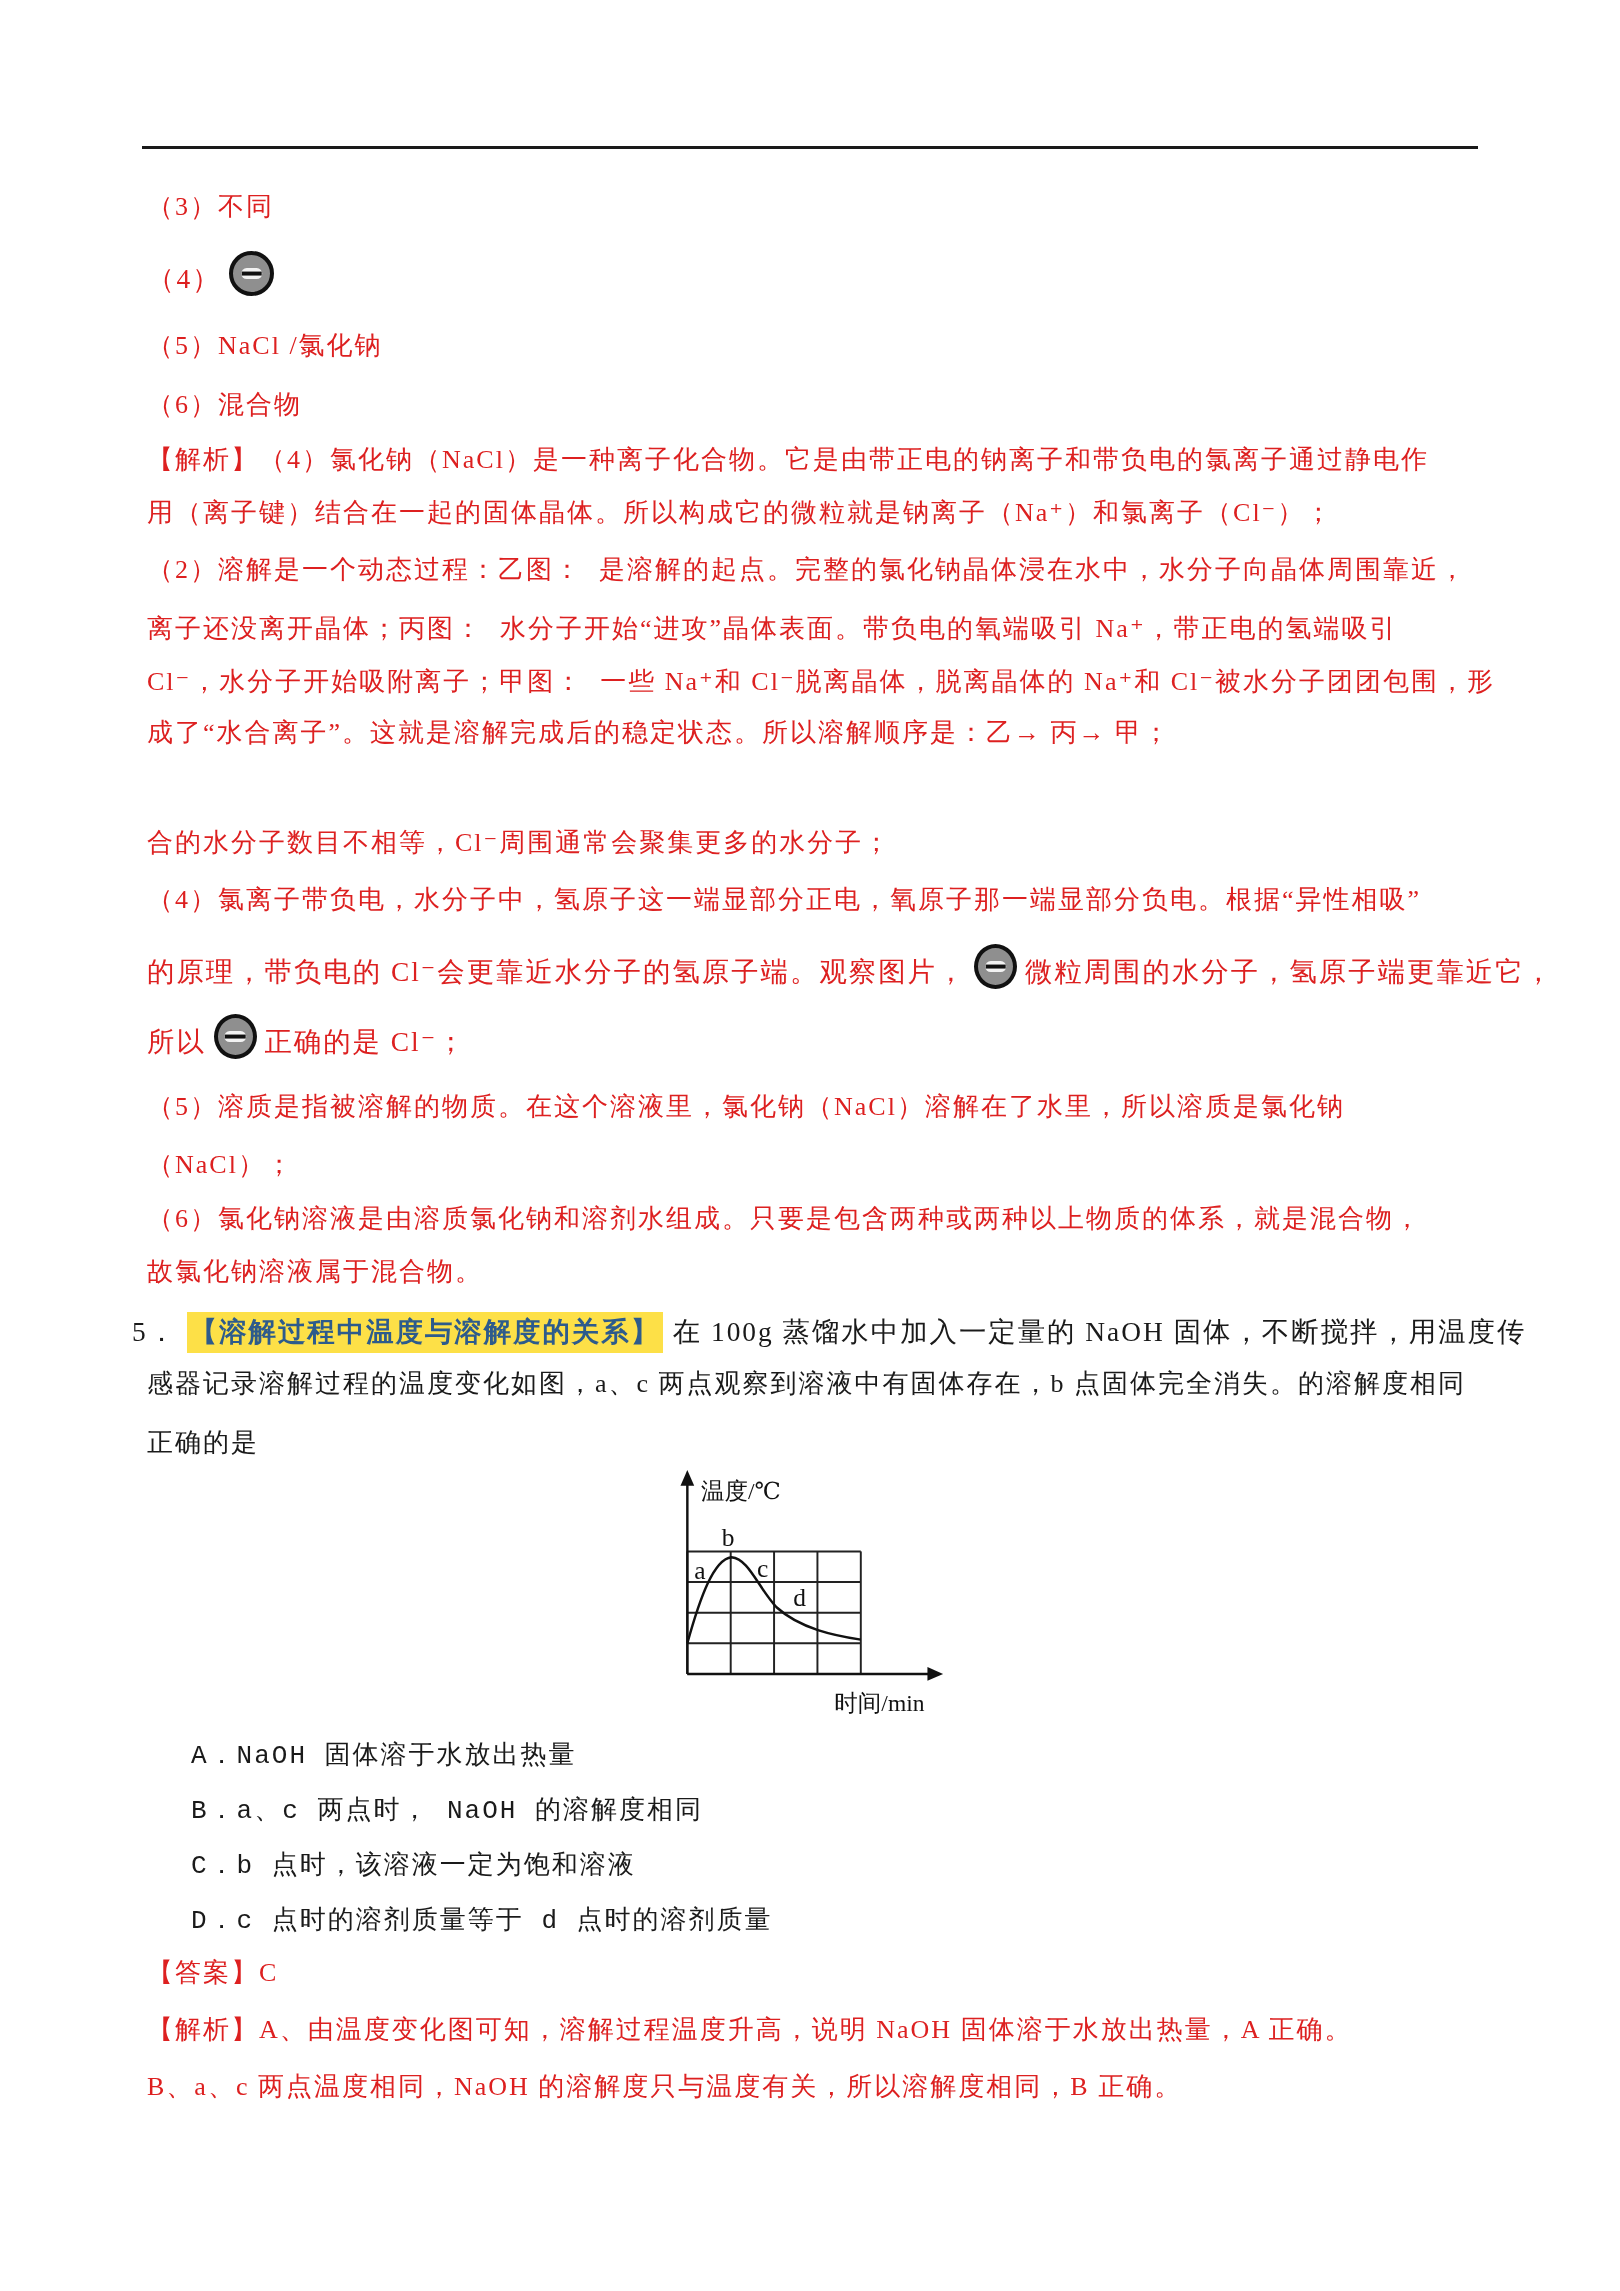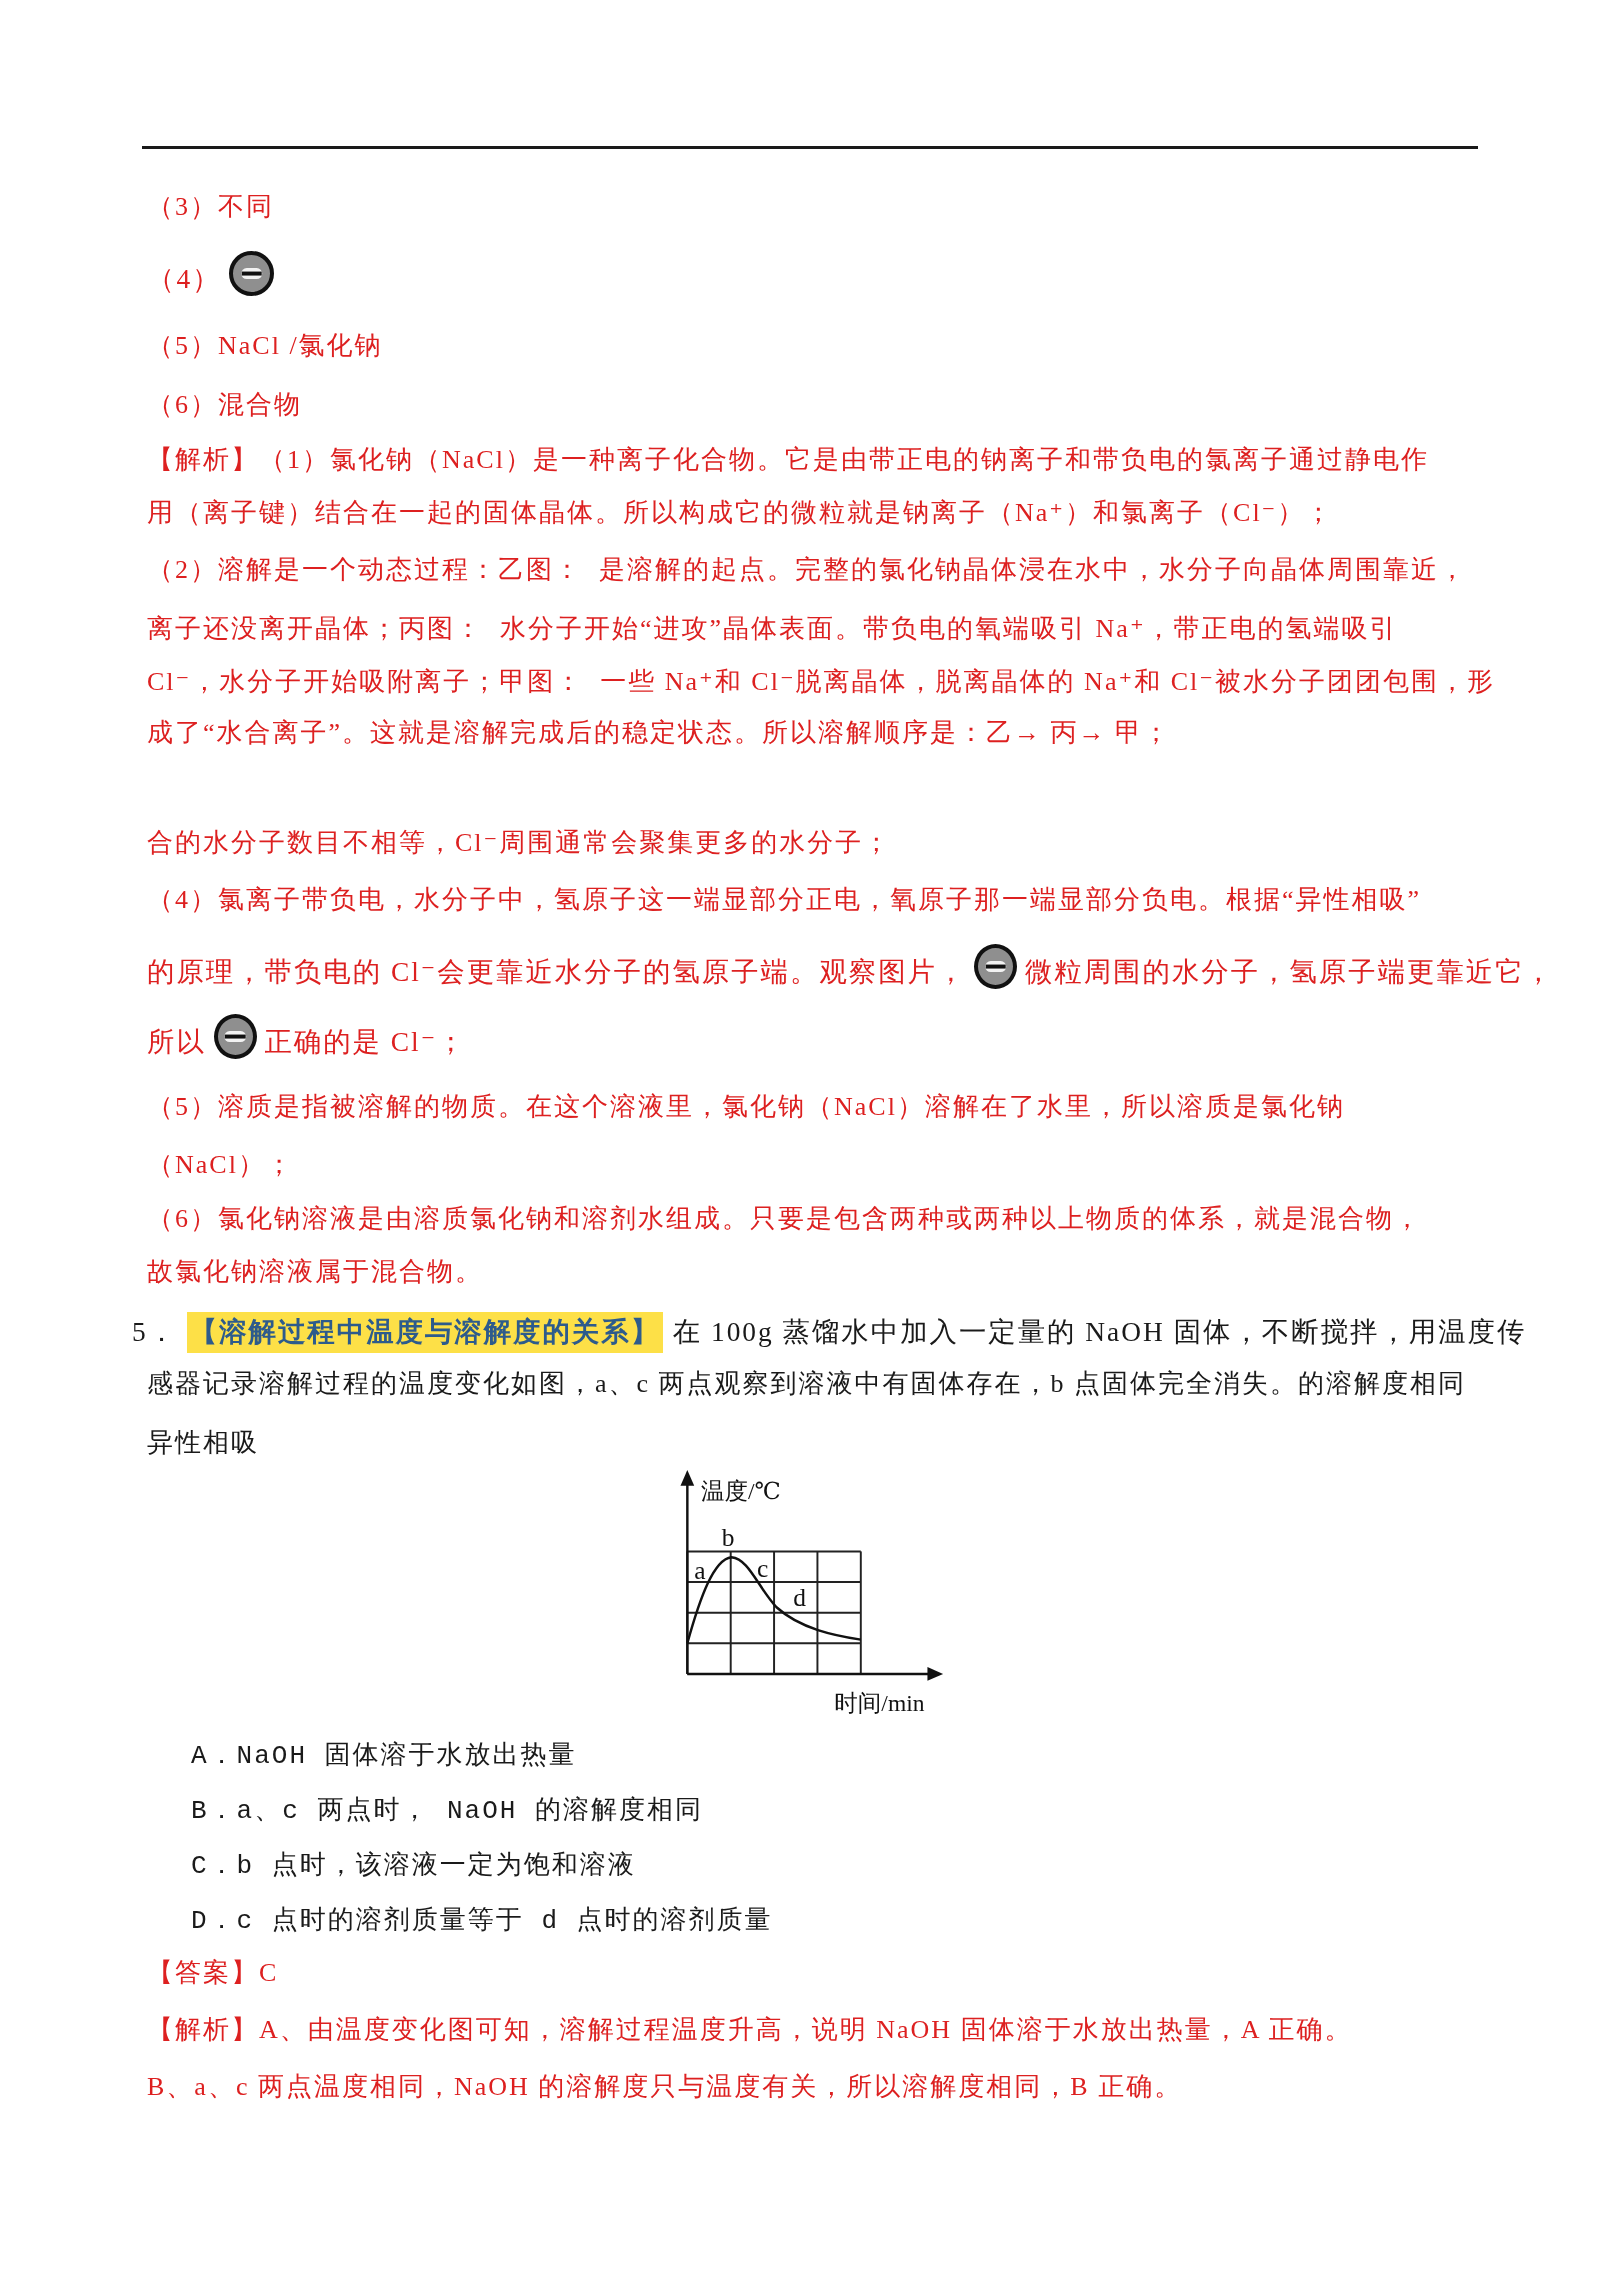--- a/index.html
+++ b/index.html
@@ -74,21 +74,21 @@
   <div class="ln red" style="top:190px">（3）不同</div>
 
   <div class="row" style="top:251px">
     <span class="red">（4）</span>
     <span class="charge-icon big"></span>
   </div>
 
   <div class="ln red" style="top:329px">（5）NaCl /氯化钠</div>
   <div class="ln red" style="top:388px">（6）混合物</div>
 
-  <div class="ln red" style="top:443px">【解析】（1）氯化钠（NaCl）是一种离子化合物。它是由带正电的钠离子和带负电的氯离子通过静电作</div>
+  <div class="ln red" style="top:443px">【解析】（4）氯化钠（NaCl）是一种离子化合物。它是由带正电的钠离子和带负电的氯离子通过静电作</div>
   <div class="ln red" style="top:496px">用（离子键）结合在一起的固体晶体。所以构成它的微粒就是钠离子（Na⁺）和氯离子（Cl⁻）；</div>
 
   <div class="ln red" style="top:553px">（2）溶解是一个动态过程：乙图：  是溶解的起点。完整的氯化钠晶体浸在水中，水分子向晶体周围靠近，</div>
   <div class="ln red" style="top:612px">离子还没离开晶体；丙图：  水分子开始“进攻”晶体表面。带负电的氧端吸引 Na⁺，带正电的氢端吸引</div>
   <div class="ln red" style="top:665px">Cl⁻，水分子开始吸附离子；甲图：  一些 Na⁺和 Cl⁻脱离晶体，脱离晶体的 Na⁺和 Cl⁻被水分子团团包围，形</div>
   <div class="ln red" style="top:716px">成了“水合离子”。这就是溶解完成后的稳定状态。所以溶解顺序是：乙→ 丙→ 甲；</div>
 
   <div class="ln red" style="top:826px">合的水分子数目不相等，Cl⁻周围通常会聚集更多的水分子；</div>
 
   <div class="ln red" style="top:883px">（4）氯离子带负电，水分子中，氢原子这一端显部分正电，氧原子那一端显部分负电。根据“异性相吸”</div>
@@ -110,21 +110,21 @@
 
   <div class="ln red" style="top:1202px">（6）氯化钠溶液是由溶质氯化钠和溶剂水组成。只要是包含两种或两种以上物质的体系，就是混合物，</div>
   <div class="ln red" style="top:1255px">故氯化钠溶液属于混合物。</div>
 
   <div class="qrow" style="top:1312px">
     <span class="blk">5．</span>
     <span class="tag">【溶解过程中温度与溶解度的关系】</span>
     <span class="blk">在 100g 蒸馏水中加入一定量的 NaOH 固体，不断搅拌，用温度传</span>
   </div>
   <div class="ln blk" style="top:1367px">感器记录溶解过程的温度变化如图，a、c 两点观察到溶液中有固体存在，b 点固体完全消失。的溶解度相同</div>
-  <div class="ln blk" style="top:1426px">异性相吸</div>
+  <div class="ln blk" style="top:1426px">正确的是</div>
 
   <svg class="chart" width="343" height="255" viewBox="0 0 350 260">
 
     <g stroke="#222" stroke-width="2" fill="none">
       <line x1="83" y1="85" x2="260" y2="85"></line>
       <line x1="83" y1="116.25" x2="260" y2="116.25"></line>
       <line x1="83" y1="147.5" x2="260" y2="147.5"></line>
       <line x1="83" y1="178.75" x2="260" y2="178.75"></line>
       <line x1="83" y1="210" x2="260" y2="210"></line>
       <line x1="83" y1="85" x2="83" y2="210"></line>

